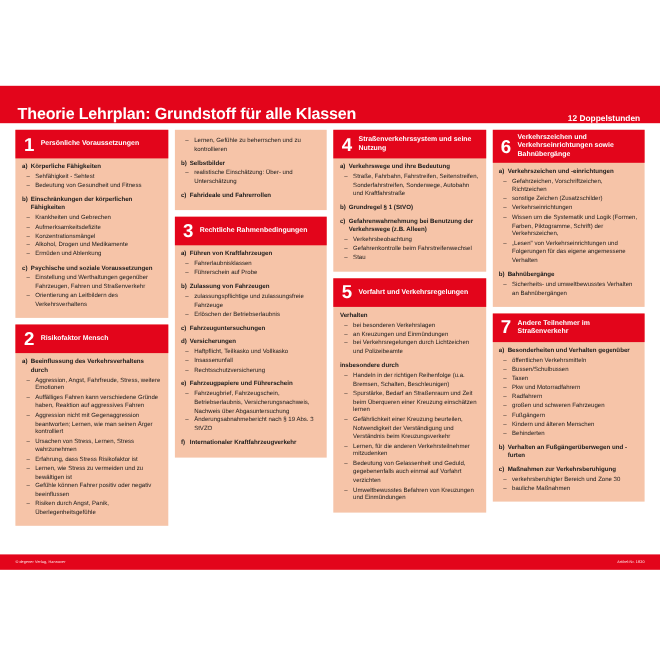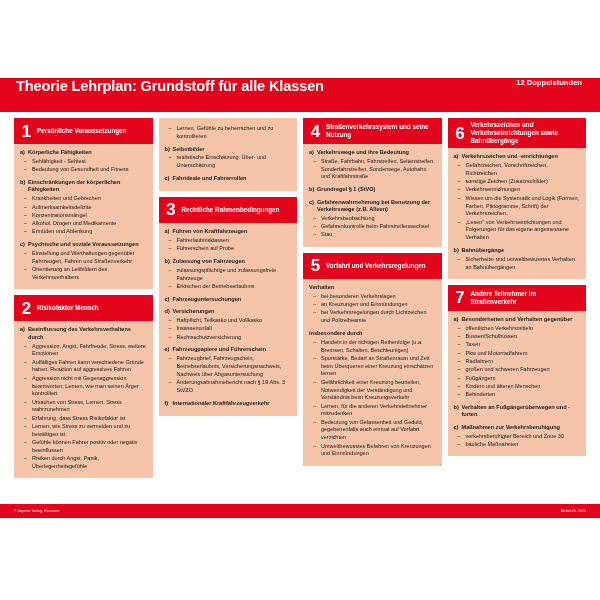--- a/index.html
+++ b/index.html
@@ -16,21 +16,21 @@
     width:600px;height:600px;
     background:#ffffff;
   }
   
   .header-bar{
     position:absolute;
     left:0;top:78px;
     width:600px;height:34px;
     background:#e3051b;
     display:flex;
-    align-items:flex-start;
+    align-items:flex-end;
     justify-content:space-between;
     padding:0 16px;
     box-sizing:border-box;
   }
   .header-title{
     color:#ffffff;
     font-size:14.6px;
     font-weight:bold;
     letter-spacing:-0.15px;
     white-space:nowrap;

